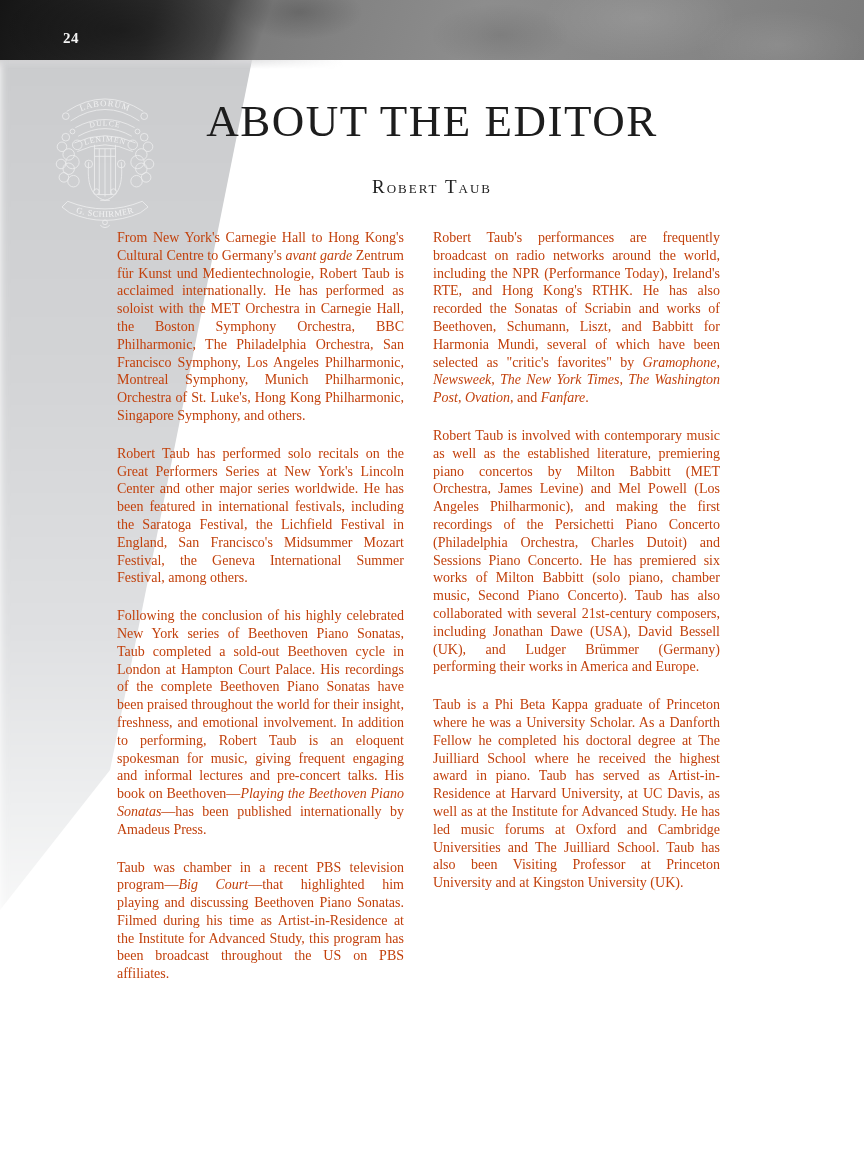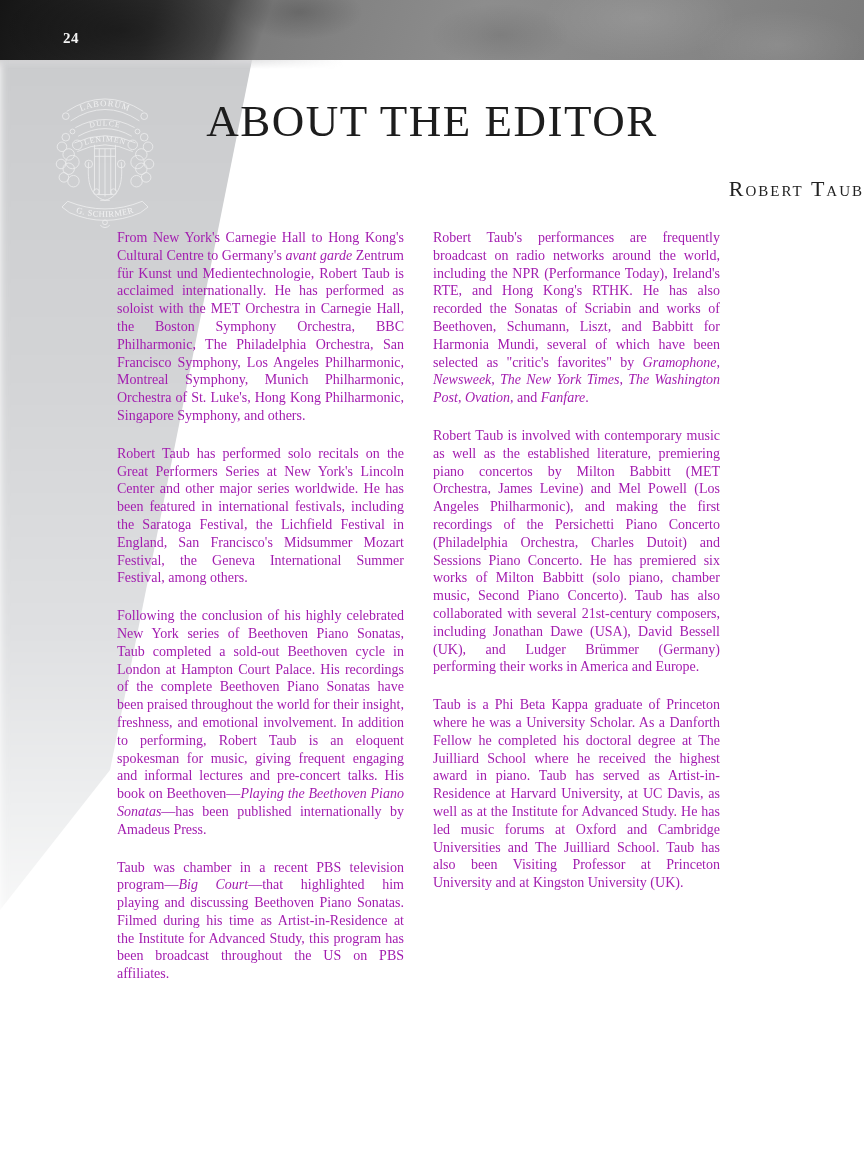--- a/index.html
+++ b/index.html
@@ -55,36 +55,36 @@
   #emblem svg { display: block; }
   
   #title {
     position: absolute; top: 95px; left: 0;
     width: 864px; text-align: center;
     font-size: 45px; letter-spacing: 1.5px;
     color: #1d1d1d; white-space: nowrap;
   }
   #subtitle {
     position: absolute; top: 176px; left: 0;
-    width: 864px; text-align: right;
-    font-size: 22px; letter-spacing: 2px;
+    width: 864px; text-align: center;
+    font-size: 19px; letter-spacing: 2px;
     font-variant: small-caps;
     color: #222222; white-space: nowrap;
   }
   
   #columns {
     position: absolute; top: 229px; left: 117px;
     display: flex; gap: 29px;
   }
   .col { width: 287px; }
   .col p.para {
     margin: 0 0 20px 0;
     font-size: 14px; line-height: 17.8px;
     text-align: justify;
-    color: #a21caf;
+    color: #c2410c;
   }
   .col p.para i { font-style: italic; }
 </style>
 </head>
 <body>
 
 <div id="page">
 
   <div id="band"></div>
   <div id="band-shadow"></div>

